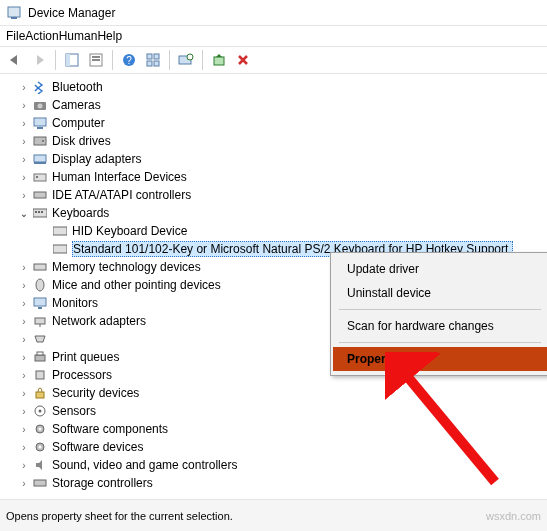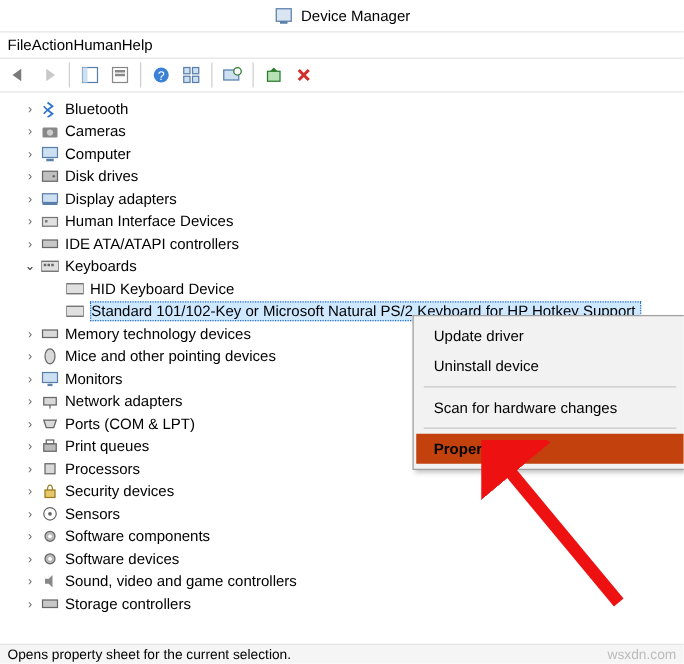--- a/index.html
+++ b/index.html
@@ -13,21 +13,20 @@
     height: 531px;
     position: relative;
     overflow: hidden;
   }
   .titlebar {
     display: flex;
     align-items: center;
     height: 26px;
     padding: 0 6px;
     border-bottom: 1px solid #e5e5e5;
-    justify-content: center;
   }
   .titlebar .appicon { width: 16px; height: 16px; margin-right: 6px; }
   .titlebar .title { font-size: 12px; }
   .menubar {
     display: flex;
     height: 20px;
     padding: 0 6px;
     align-items: center;
   }
   .menubar span { cursor: default; }
@@ -75,21 +74,21 @@
   }
   .children { padding-left: 20px; }
   .selected {
     background: #cde8ff;
     border: 1px dotted #2a72c9;
     padding-right: 4px;
   }
   .statusbar {
     position: absolute;
     bottom: 0; left: 0; right: 0;
-    height: 16px;
+    height: 32px;
     padding: 2px 6px;
     border-top: 1px solid #e5e5e5;
     background: #f5f5f5;
     font-size: 11px;
     display: flex;
     align-items: center;
     justify-content: space-between;
   }
   .watermark { color: #bbb; font-size: 11px; }
   .contextmenu {
@@ -343,21 +342,20 @@
       </span>
       <span>Network adapters</span>
     </div>
   <div class="node">
       <span class="expander">›</span>
       <span class="icon">
         <svg width="14" height="10">
           <path d="M2 2 L12 2 L10 8 L4 8 Z" fill="#d9d9d9" stroke="#666"></path>
         </svg>
       </span>
-      <span>Ports (COM &amp; LPT)</span>
     </div>
   <div class="node">
       <span class="expander">›</span>
       <span class="icon">
         <svg width="14" height="12">
           <rect x="2" y="4" width="10" height="6" fill="#bbb" stroke="#666"></rect>
           <rect x="4" y="1" width="6" height="3" fill="#fff" stroke="#666"></rect>
         </svg>
       </span>
       <span>Print queues</span>

